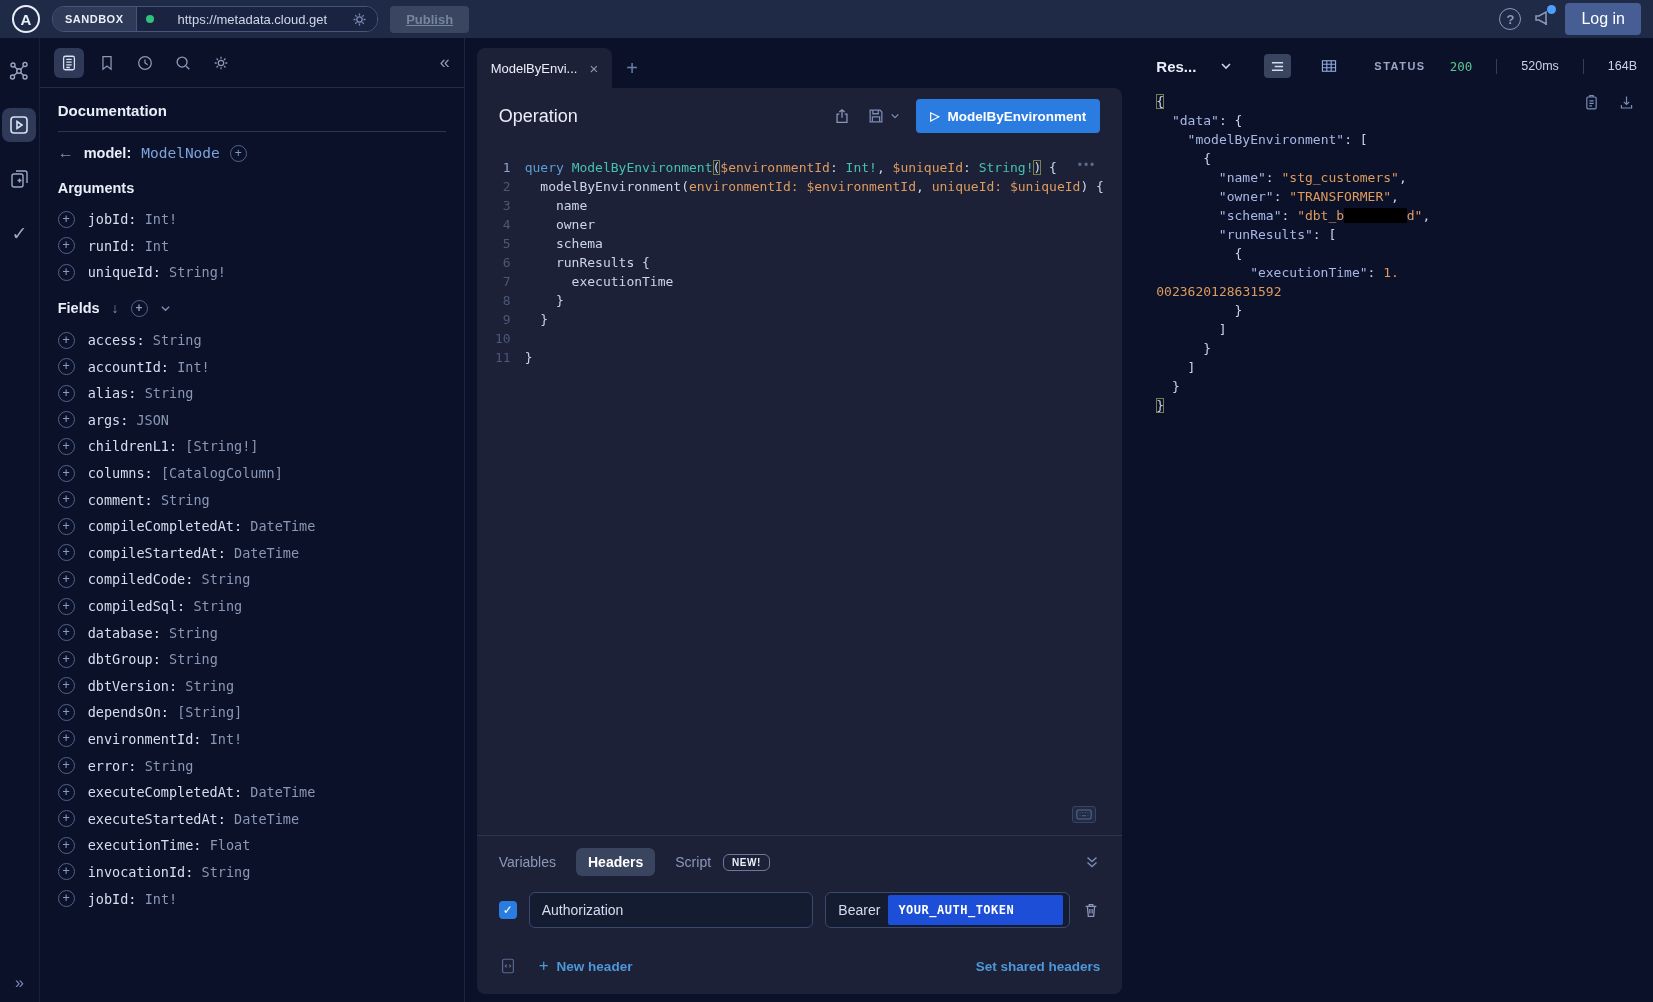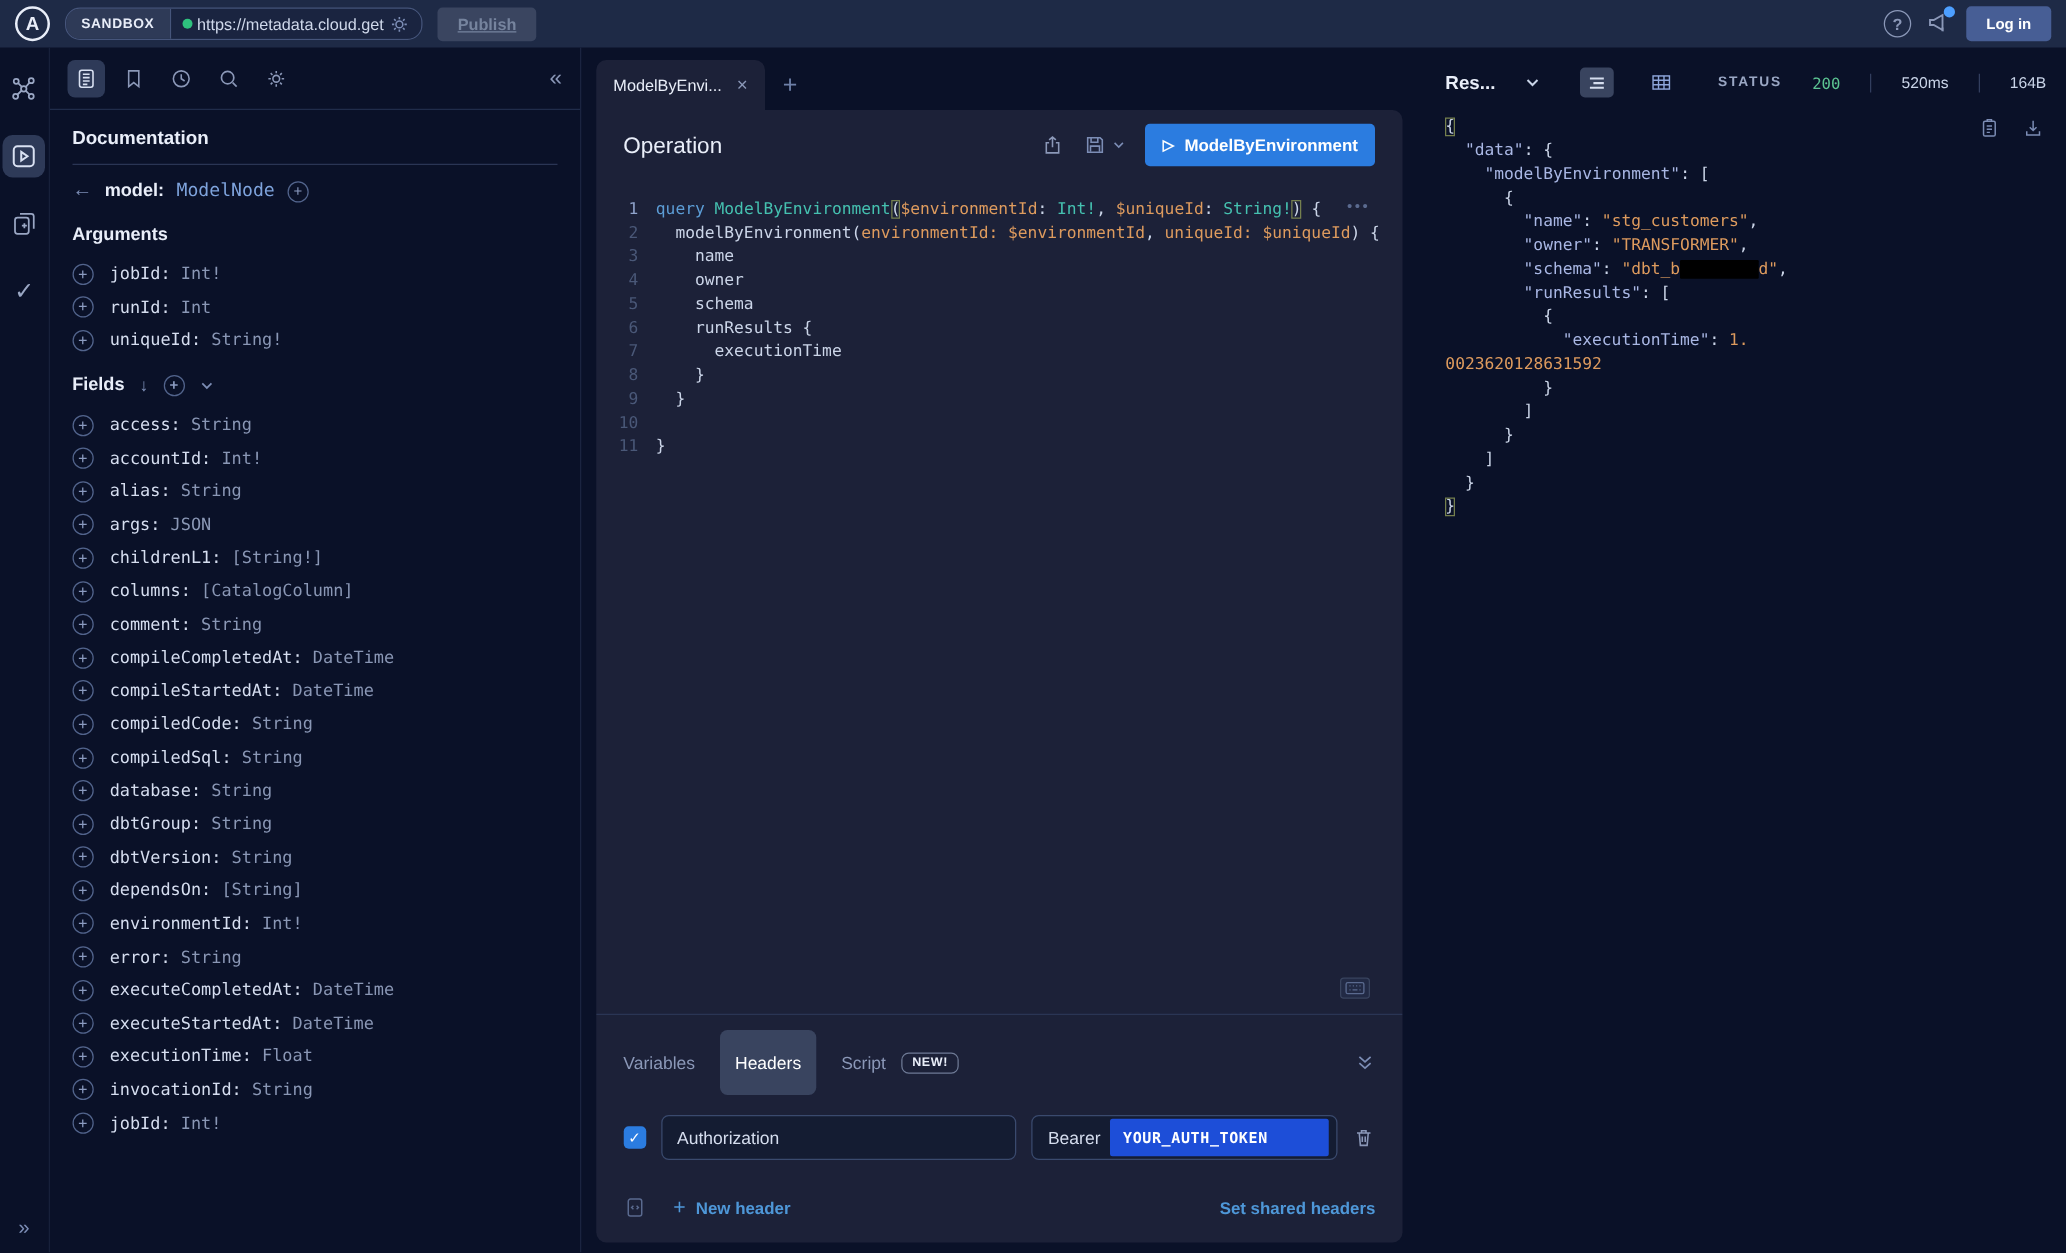--- a/index.html
+++ b/index.html
@@ -7,29 +7,29 @@
   body { background:#0A1128; font-family:"Liberation Sans", sans-serif; color:#E9EEF9; font-size:13px; }
   svg { display:block; }
   .ico { color:#7C8DB5; display:inline-flex; align-items:center; justify-content:center; }
   .clickable { cursor:pointer; }
 
   
   .topbar { height:38px; background:#1E2A46; display:flex; align-items:center; padding:0 12px; gap:12px; }
   .logo { width:28px; height:28px; border:2px solid #E9EEF9; border-radius:50%; display:flex; align-items:center; justify-content:center; font-weight:bold; font-size:15px; }
   .chip { display:flex; align-items:center; border:1px solid #46557B; border-radius:12px; height:26px; overflow:hidden; }
   .chip .seg-label { background:#2E3A57; padding:0 12px; height:100%; display:flex; align-items:center; font-size:11px; font-weight:bold; letter-spacing:.5px; border-right:1px solid #46557B; }
-  .chip .seg-url { display:flex; align-items:center; gap:4px; padding:0 9px; background:#1A2440; height:100%; }
+  .chip .seg-url { display:flex; align-items:center; gap:24px; padding:0 9px; background:#1A2440; height:100%; }
   .dot-green { width:8px; height:8px; border-radius:50%; background:#2EC27E; }
   .url-text { color:#CFD8EA; font-size:13px; }
   .btn-publish { background:#3A4560; color:#76849E; font-weight:bold; font-size:13px; border:none; border-radius:4px; padding:6px 16px;text-decoration:underline; }
   .spacer { flex:1; }
   .help-circ { width:22px; height:22px; border:1.5px solid #8B98B8; border-radius:50%; color:#8B98B8; font-size:13px; font-weight:bold; display:flex; align-items:center; justify-content:center; }
   .megaphone-wrap { position:relative; }
   .notif-dot { position:absolute; top:-3px; right:-3px; width:9px; height:9px; background:#4D9FFF; border-radius:50%; }
-  .btn-login { background:#475E95; color:#FFF; font-weight:bold; font-size:12px; border:none; border-radius:4px; padding:7px 16px; }
+  .btn-login { background:#475E95; color:#FFF; font-weight:normal; font-size:16px; border:none; border-radius:4px; padding:7px 16px; }
 
   
   .main { display:flex; height:964px; }
   .rail { width:45px; display:flex; flex-direction:column; align-items:center; padding-top:16px; gap:20px; border-right:1px solid #17203A; }
   .rail-btn { width:34px; height:34px; display:flex; align-items:center; justify-content:center; border-radius:8px; color:#9AA7C4; }
   .rail-btn.active { background:#2E3A58; color:#D9E1F2; }
   .rail-bottom { margin-top:auto; margin-bottom:10px; color:#7C8DB5; font-size:16px; }
 
   
   .docpanel { width:483px; display:flex; flex-direction:column; border-right:1px solid #1B2440; }
@@ -77,21 +77,21 @@
   .tk-bx { color:#CBD5E8; outline:1px solid #75804E; outline-offset:-1px; }
   .tk-ky { color:#A9B7E4; } .tk-st { color:#DE9B5E; } .tk-nu { color:#DE9B5E; }
   .tk-rd { background:#000; border-radius:1px; }
   .editor-more { position:absolute; top:14px; right:26px; color:#5A6A8F; letter-spacing:2px; font-size:12px; font-family:"Liberation Sans", sans-serif; }
   .kbd-btn { position:absolute; bottom:12px; right:26px; color:#5A6A8F; border:1px solid #39445F; border-radius:3px; padding:2px 3px; background:#222A45; }
 
   
   .reqpanel { border-top:1px solid #2A3554; padding:12px 22px 18px 22px; }
   .reqtabs { display:flex; align-items:center; gap:20px; }
   .reqtab { color:#8B98B8; font-size:14px; }
-  .reqtab.active { background:#39445F; color:#FFF; font-weight:normal; border-radius:6px; padding:18px 12px; }
+  .reqtab.active { background:#39445F; color:#FFF; font-weight:bold; border-radius:6px; padding:6px 12px; }
   .badge-new { border:1px solid #6E7A95; border-radius:6px; padding:2px 8px; font-size:10px; font-weight:bold; letter-spacing:.5px; margin-left:-8px; }
   .hdr-row { display:flex; align-items:center; gap:12px; margin-top:16px; }
   .checkbox { width:18px; height:18px; background:#2B7CE0; border-radius:4px; color:#FFF; font-size:12px; display:flex; align-items:center; justify-content:center; }
   .hdr-input { height:36px; border:1px solid #3A4A6E; border-radius:6px; background:#141C32; display:flex; align-items:center; padding:0 12px; font-size:14px; color:#D5DDEE; }
   .hdr-key { flex:1.15; }
   .hdr-val { flex:1; gap:8px; padding-right:6px; }
   .token-box { flex:1; background:#1d4ed8; border-radius:2px; height:30px; display:flex; align-items:center; padding:0 10px; font-family:"DejaVu Sans Mono", monospace; font-weight:bold; font-size:12px; letter-spacing:.5px; color:#FFF; }
   .req-foot { display:flex; align-items:center; margin-top:28px; gap:14px; }
   .link-blue { color:#4E97D8; font-weight:bold; font-size:13.5px; }
   .newhdr { display:flex; align-items:center; gap:8px; margin-left:8px; }

